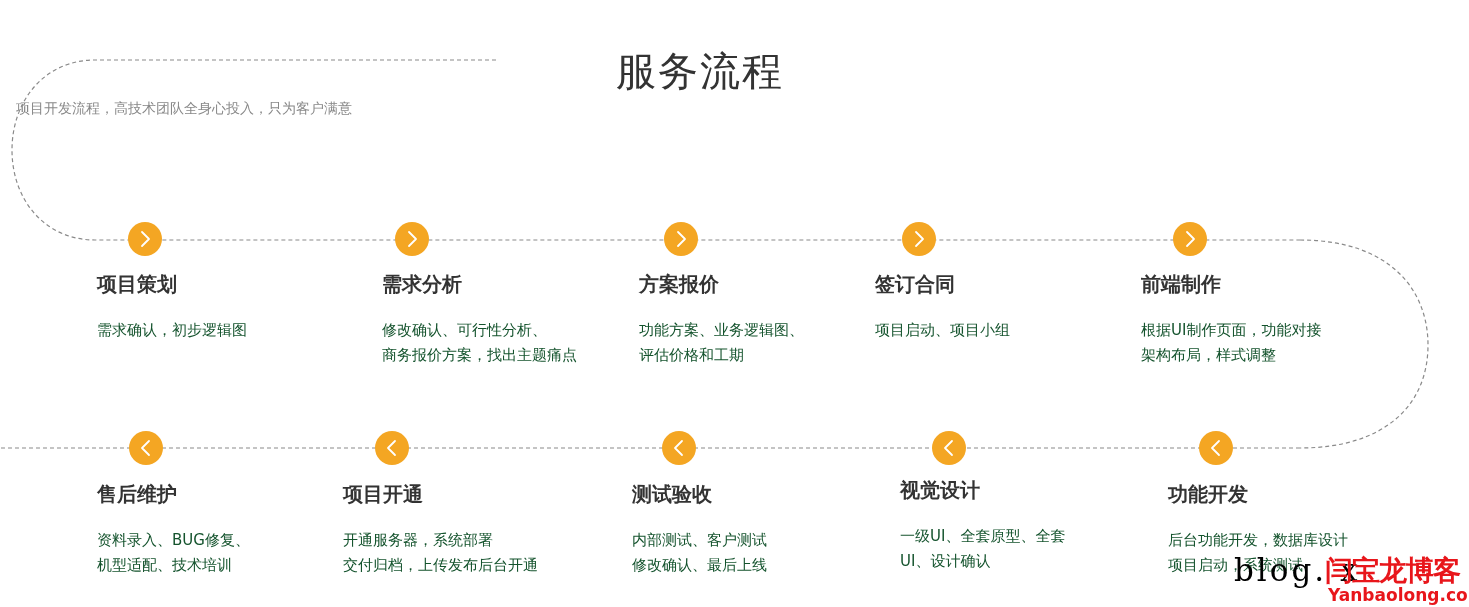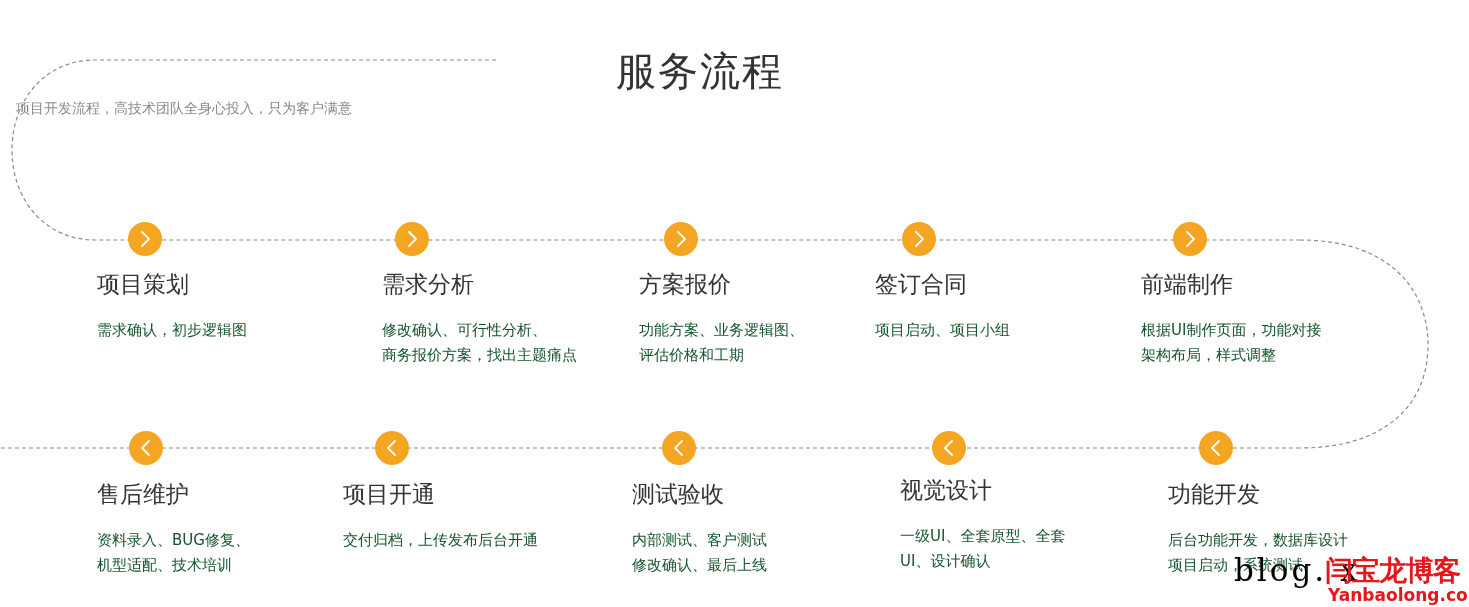--- a/index.html
+++ b/index.html
@@ -7,21 +7,21 @@
          font-family: "DejaVu Sans", "Liberation Sans", sans-serif; }
   #path-svg { position: absolute; left: 0; top: 0; }
   .header-title { position: absolute; left: 0; width: 1400px; top: 44px; text-align: center;
                   font-size: 40px; color: #333333; letter-spacing: 2px; }
   .header-sub { position: absolute; left: 16px; width: 1406px; top: 100px; text-align: left;
                 font-size: 14px; color: #888888; }
   .node { position: absolute; width: 34px; height: 34px; border-radius: 50%;
           background: #F4A623; margin-left: -17px; margin-top: -17px; cursor: pointer; }
   .node svg { position: absolute; left: 0; top: 0; }
   .step { position: absolute; }
-  .step-title { font-size: 23px; color: #333333; line-height: 28px; white-space: nowrap; }
+  .step-title { font-size: 20px; color: #333333; line-height: 28px; white-space: nowrap; font-weight: bold; }
   .step-desc { font-size: 15px; color: #14532d; line-height: 25px; margin-top: 20px; white-space: nowrap; }
   .wm-blog { position: absolute; left: 1213px; top: 552px; font-family: "DejaVu Serif", "Liberation Serif", serif;
              font-size: 31px; color: #000000; letter-spacing: 3px; white-space: nowrap; margin-left: 21px; }
   .wm-cn { position: absolute; left: 1325px; top: 552px; font-size: 28px; font-weight: bold;
            color: #e8161b; white-space: nowrap; letter-spacing: -1px; }
   .wm-en { position: absolute; left: 1328px; top: 585px; font-size: 17px; font-weight: bold;
            color: #e8161b; white-space: nowrap; }
 </style>
 </head>
 <body>
@@ -123,20 +123,21 @@
 <div class="step" style="left:97px;top:480px">
   <div class="step-title">售后维护</div>
   <div class="step-desc">
     <div>资料录入、BUG修复、</div>
     <div>机型适配、技术培训</div>
   </div>
 </div>
 <div class="step" style="left:343px;top:480px">
   <div class="step-title">项目开通</div>
   <div class="step-desc">
+    <div>开通服务器，系统部署</div>
     <div>交付归档，上传发布后台开通</div>
   </div>
 </div>
 <div class="step" style="left:632px;top:480px">
   <div class="step-title">测试验收</div>
   <div class="step-desc">
     <div>内部测试、客户测试</div>
     <div>修改确认、最后上线</div>
   </div>
 </div>

